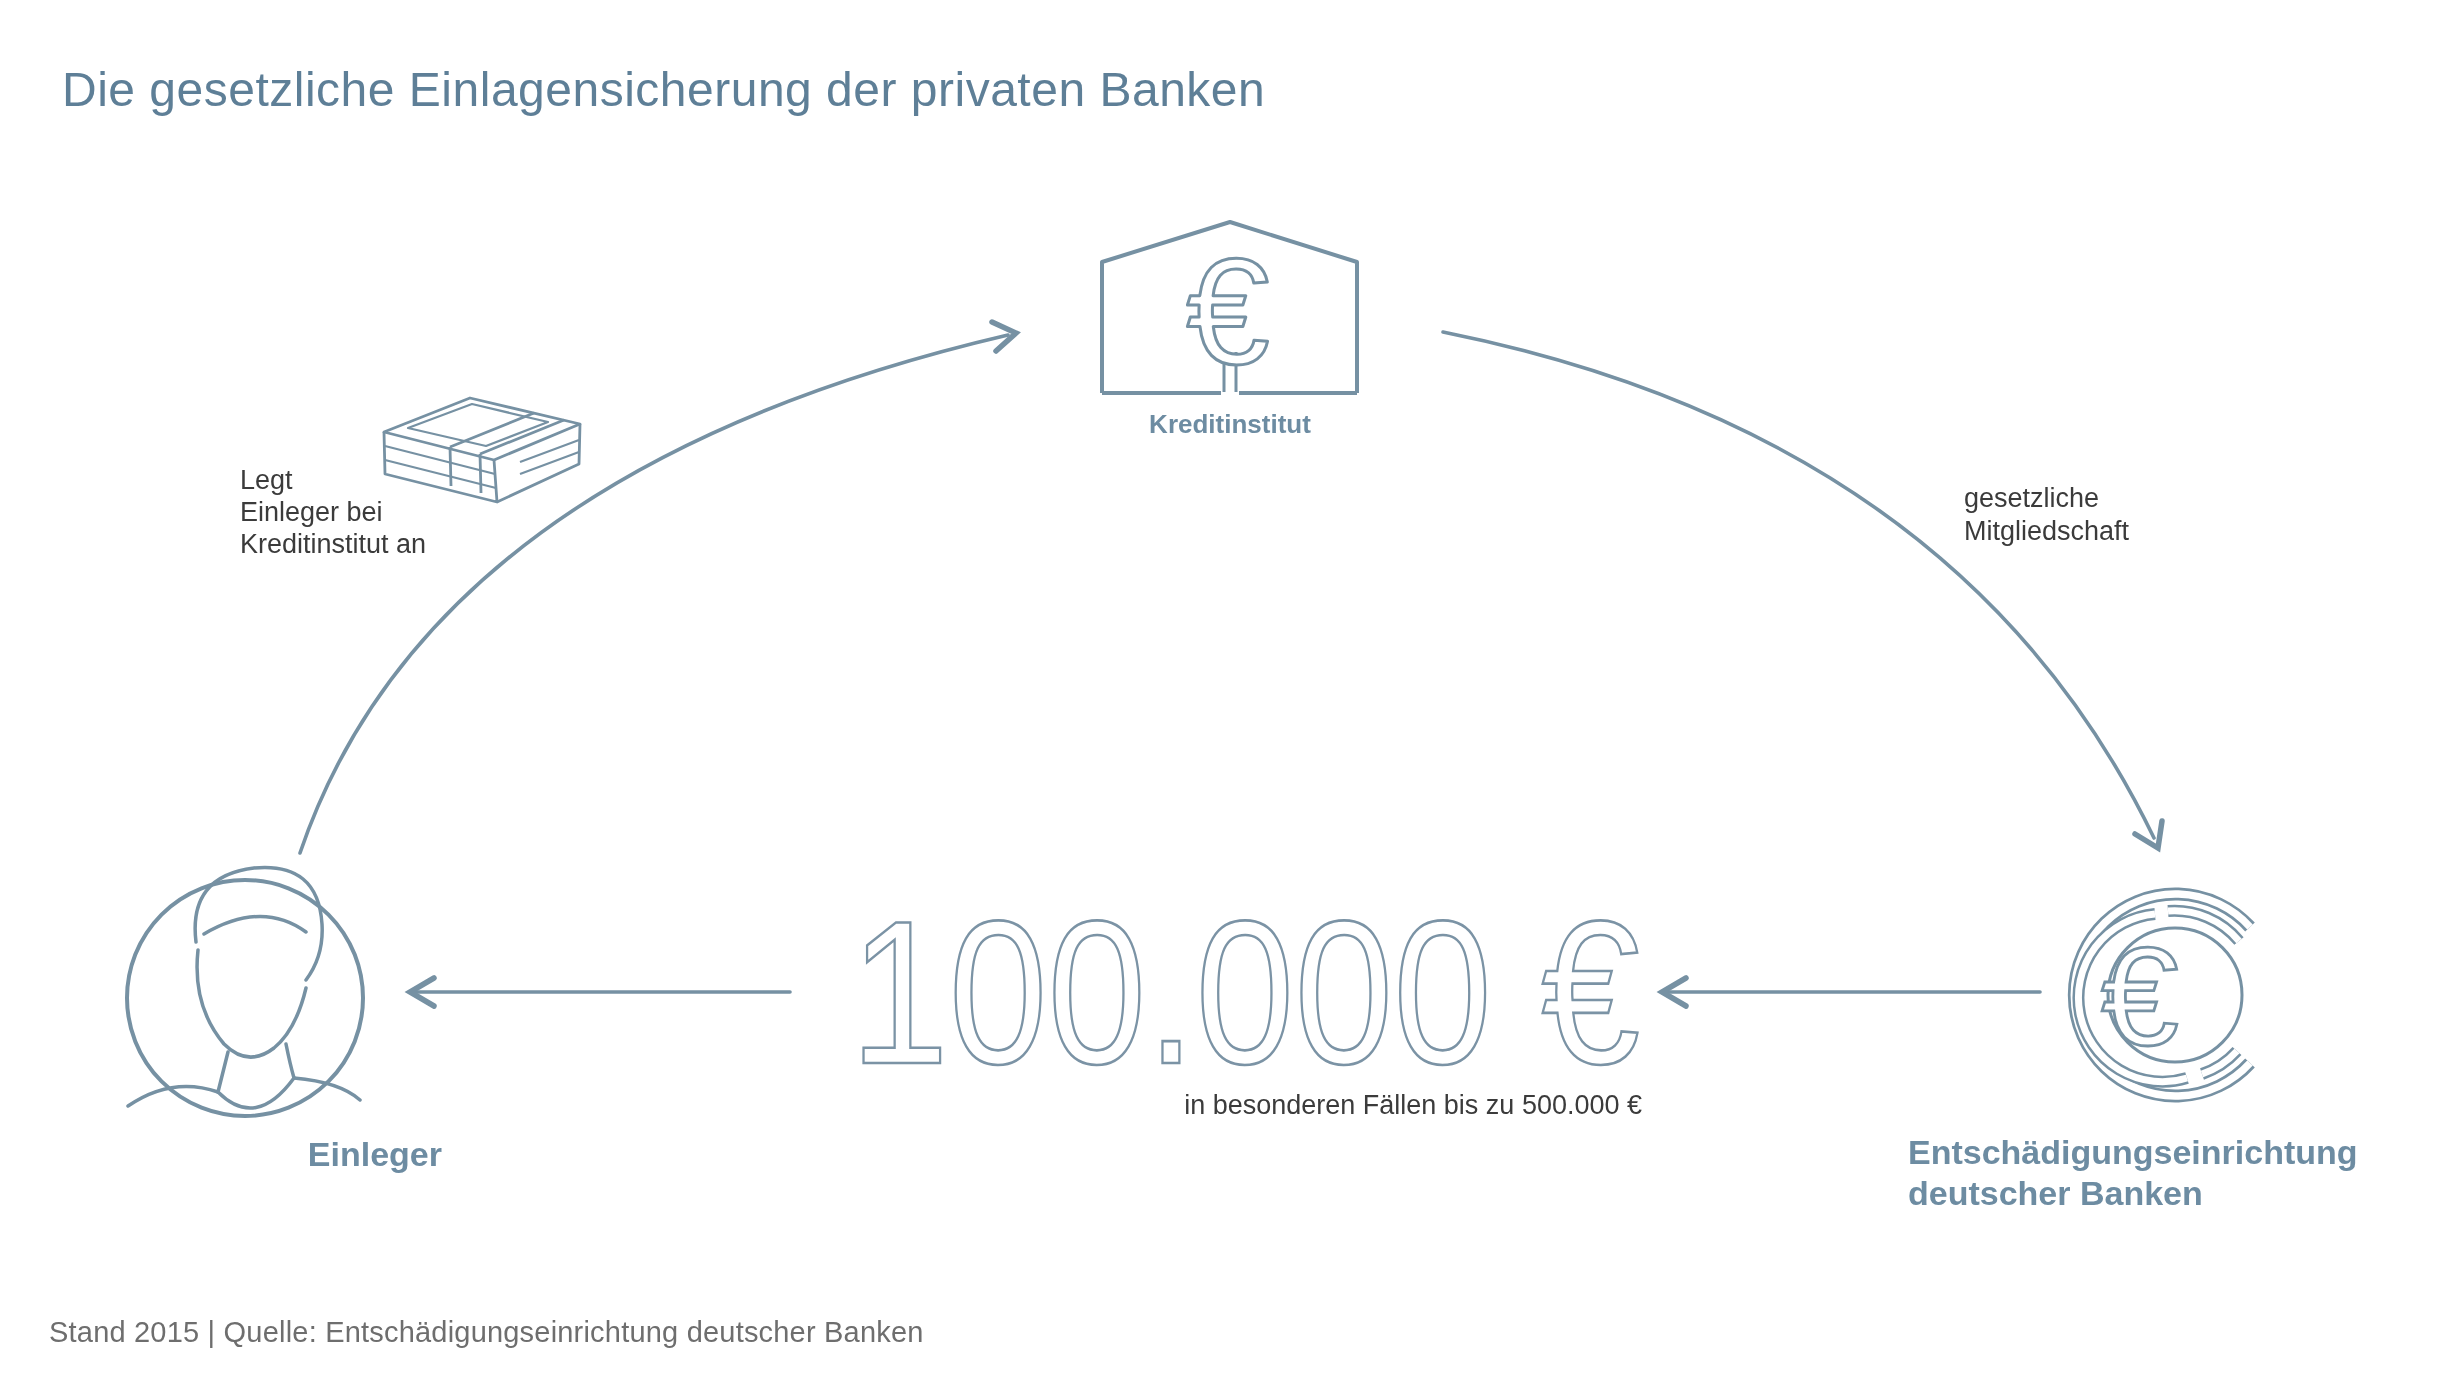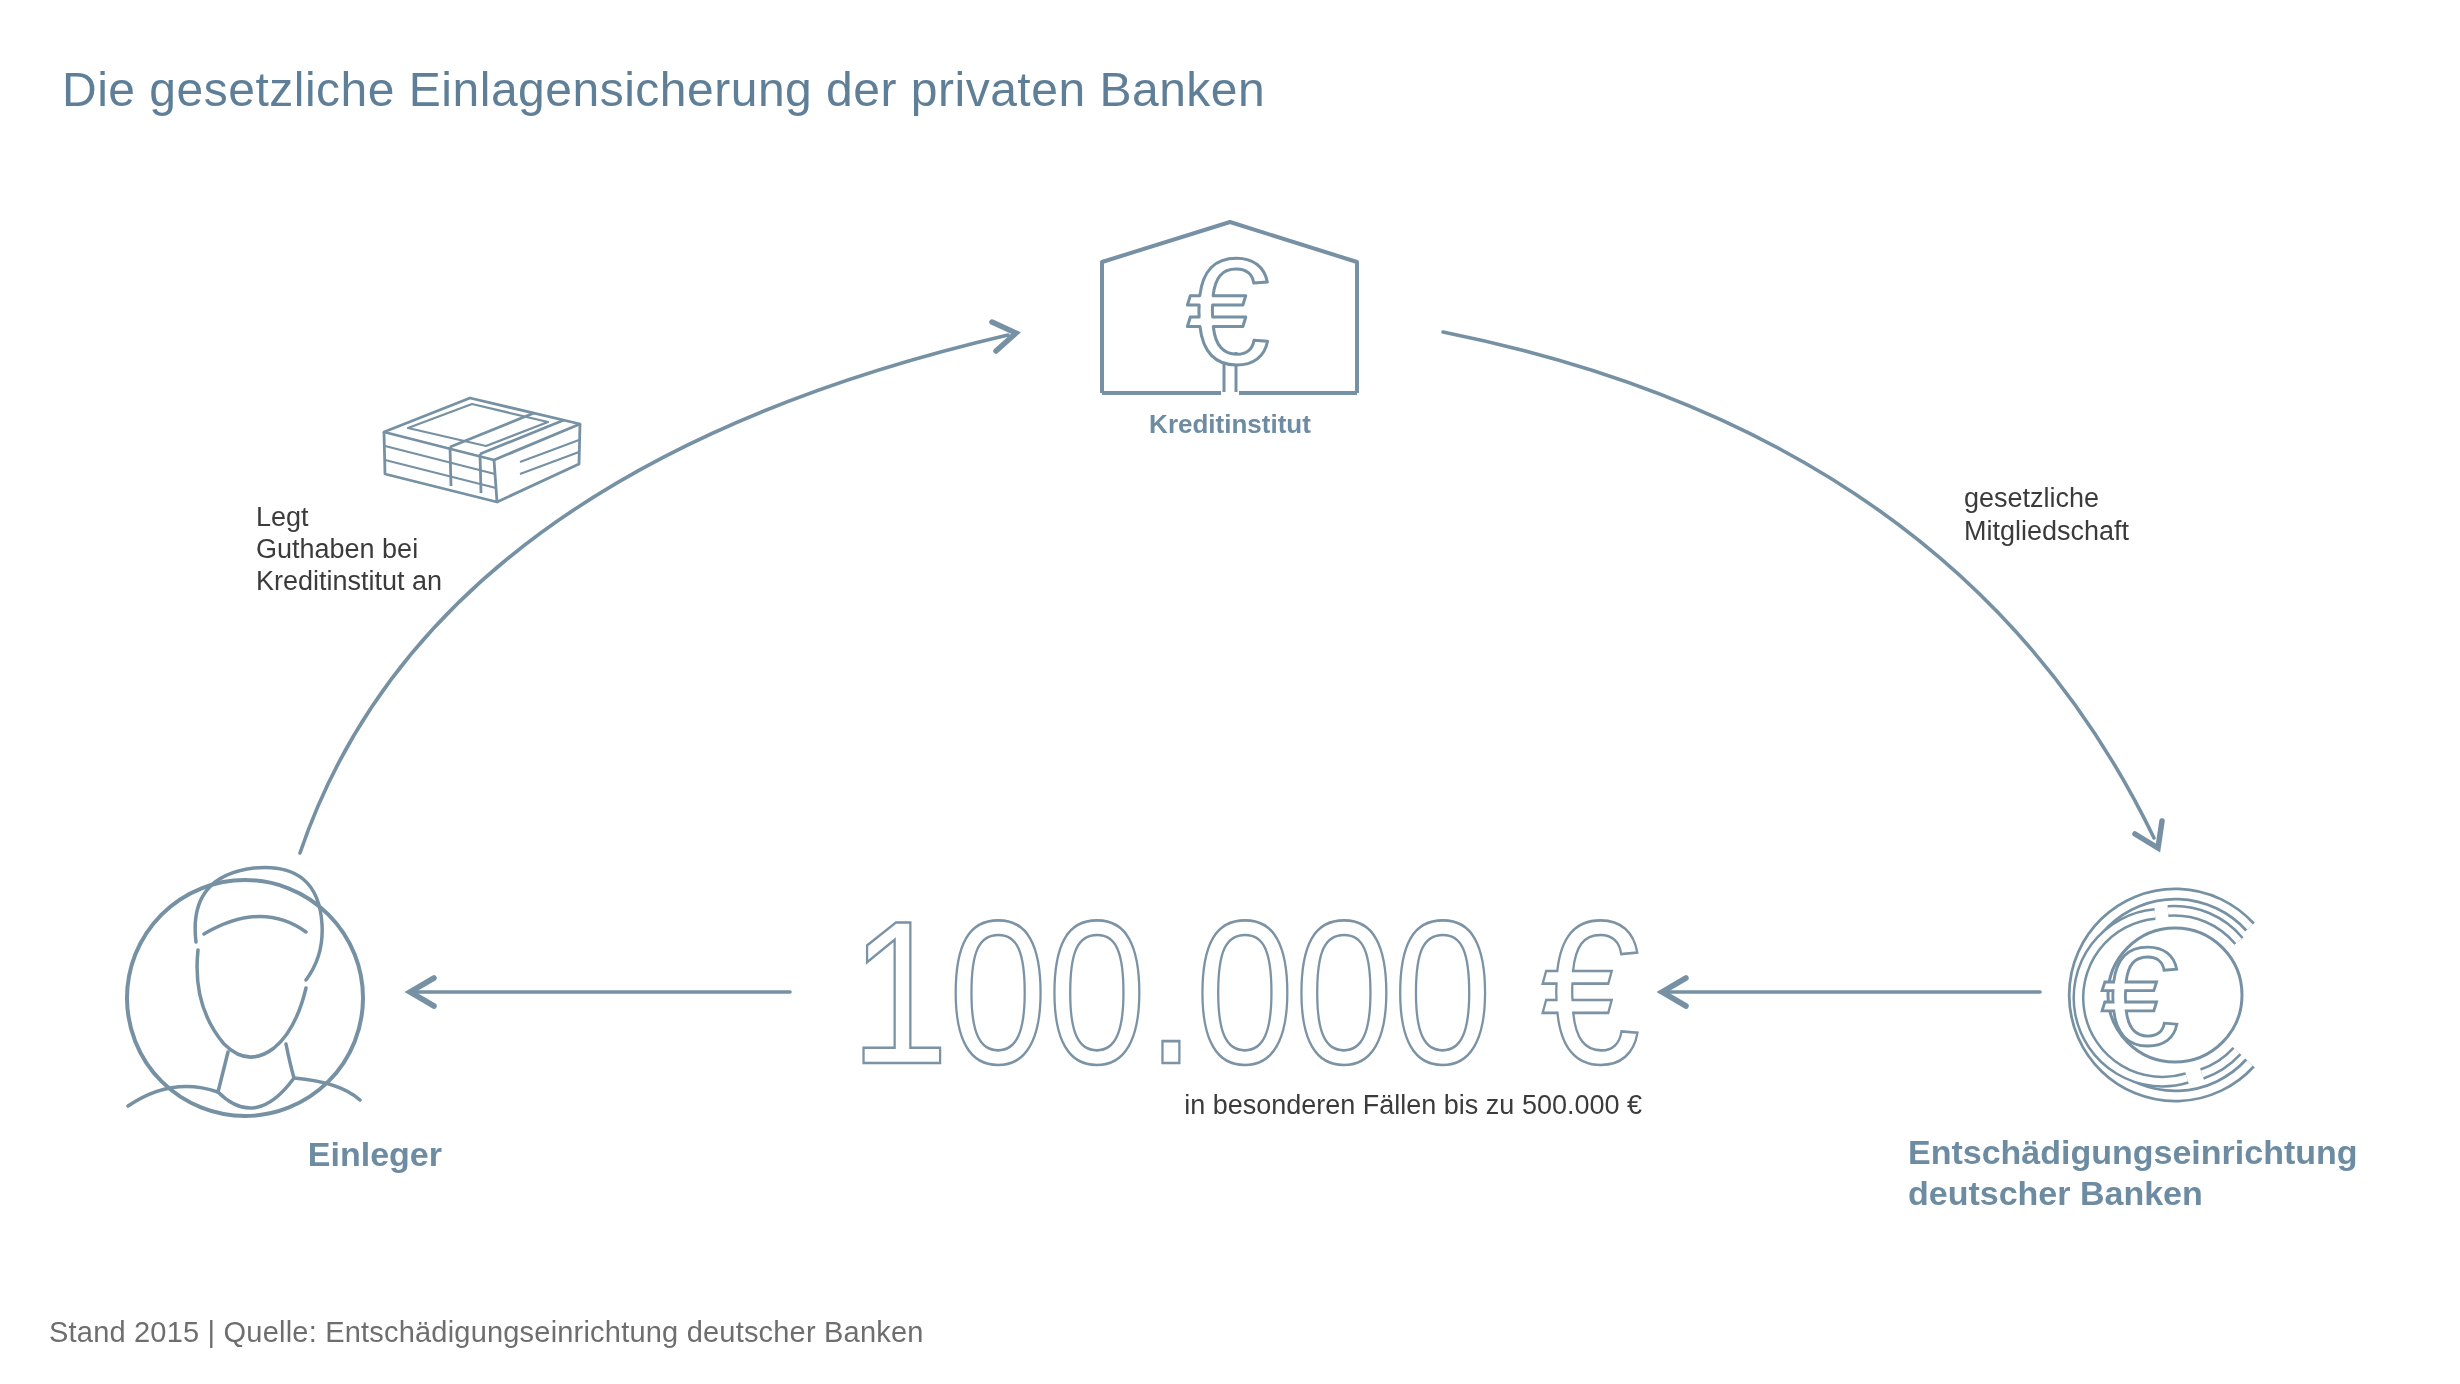--- a/index.html
+++ b/index.html
@@ -7,21 +7,21 @@
        font-family:"Liberation Sans", sans-serif;}
   .canvas{position:relative;width:2460px;height:1384px;background:#ffffff;padding-left:34px;}
   .abs{position:absolute;}
   .title{left:62px;top:64px;font-size:48px;line-height:52px;color:#5e7f97;
          letter-spacing:0.5px;font-weight:400;}
   .node-label{color:#6d8ca2;font-weight:bold;font-size:26px;line-height:40px;}
   .lbl-kredit{left:1030px;top:404px;width:400px;text-align:center;}
   .lbl-einleger{left:42px;top:1134px;width:400px;text-align:right;font-size:34px;}
   .lbl-edb{left:1908px;top:1132px;width:520px;text-align:left;font-size:34px;line-height:41px;}
   .annot{color:#3b3b3b;font-size:27px;line-height:32px;font-weight:400;}
-  .annot-deposit{left:256px;top:464px;margin-top:37px;}
+  .annot-deposit{left:240px;top:464px;}
   .annot-membership{left:1964px;top:482px;line-height:33px;}
   .coverage-note{left:830px;top:1090px;width:812px;text-align:right;
                  color:#3b3b3b;font-size:27px;}
   .footer{left:49px;top:1316px;font-size:29px;color:#6e6e6e;letter-spacing:0.2px;}
   svg text{font-family:"Liberation Sans", sans-serif;}
 </style>
 </head>
 <body>
 
 <div class="canvas">
@@ -102,21 +102,21 @@
 
   <div class="abs node-label lbl-einleger">Einleger</div>
 
   <div class="abs node-label lbl-edb">
     <div>Entschädigungseinrichtung</div>
     <div>deutscher Banken</div>
   </div>
 
   <div class="abs annot annot-deposit">
     <div>Legt</div>
-    <div>Guthaben bei</div>
+    <div>Einleger bei</div>
     <div>Kreditinstitut an</div>
   </div>
 
   <div class="abs annot annot-membership">
     <div>gesetzliche</div>
     <div>Mitgliedschaft</div>
   </div>
 
   <div class="abs coverage-note">in besonderen Fällen bis zu 500.000 €</div>
 

